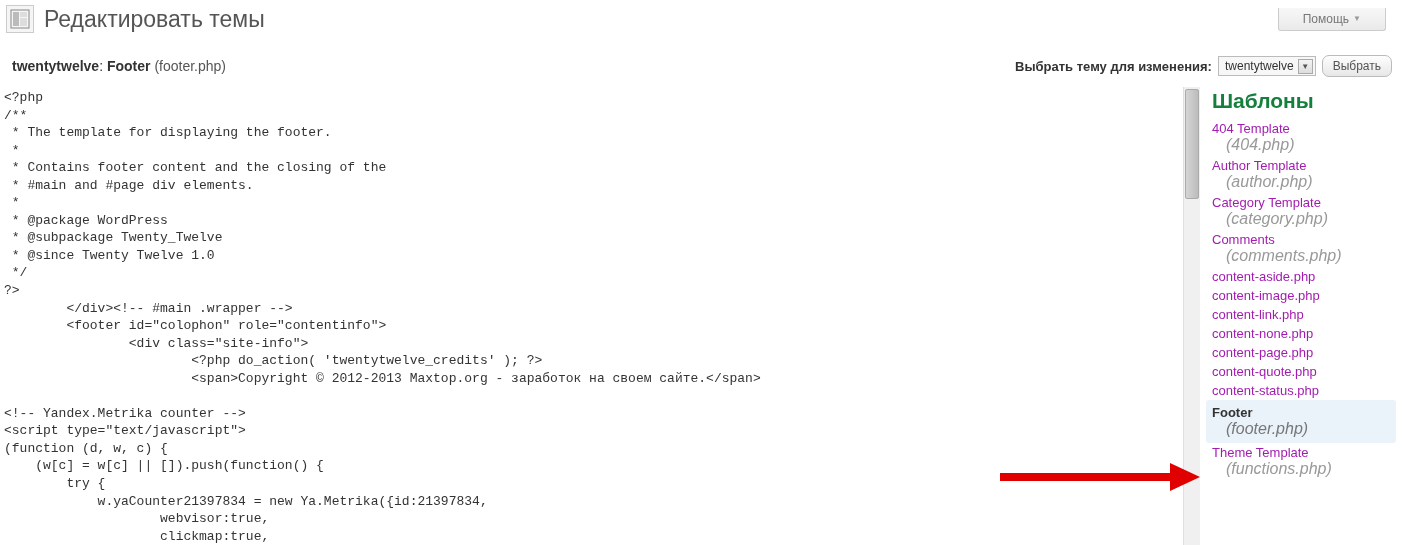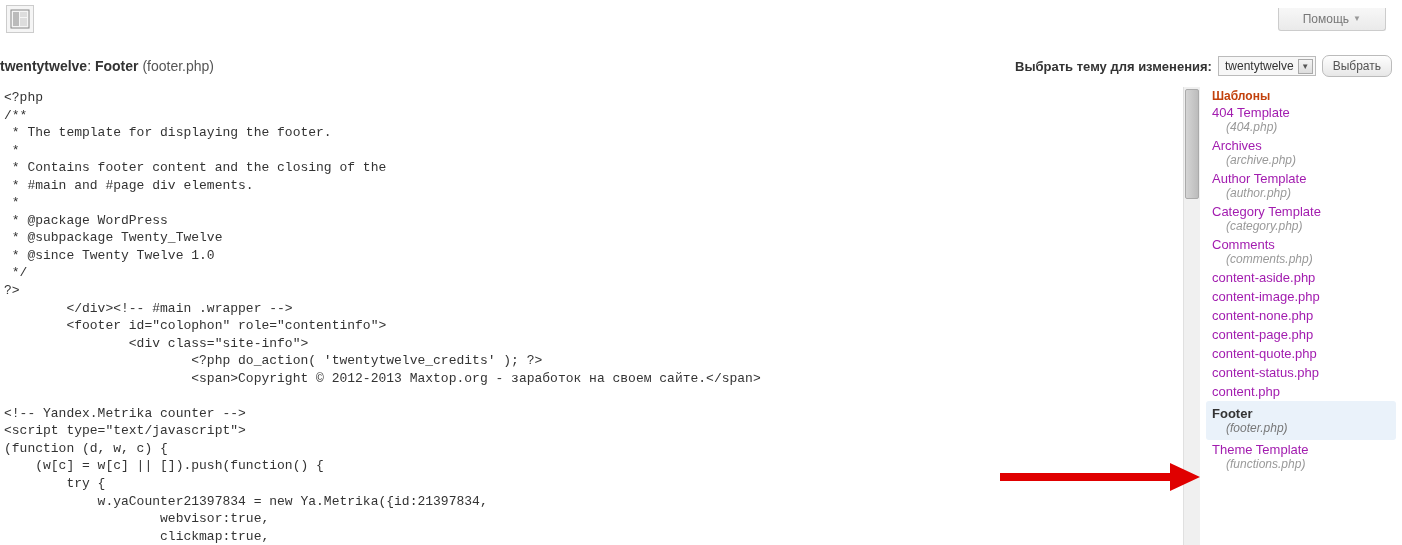--- a/index.html
+++ b/index.html
@@ -4,56 +4,57 @@
 <style>
 * { box-sizing: border-box; margin: 0; padding: 0; }
 body { font-family: "Helvetica Neue", Helvetica, Arial, sans-serif; font-size: 13px; color: #333; background: #fff; width: 1402px; }
 .header-row { display: flex; align-items: center; padding: 5px 6px 2px 6px; }
 .page-icon { width: 28px; height: 28px; border: 1px solid #ccc; background: #f5f5f5; display: flex; align-items: center; justify-content: center; margin-right: 10px; }
 .page-icon svg { width: 20px; height: 20px; }
 .page-title { font-size: 23px; font-weight: 400; color: #555; line-height: 28px; }
 .help-btn { margin-left: auto; background: linear-gradient(#f7f7f7,#eaeaea); border: 1px solid #ccc; border-top: none; border-radius: 0 0 3px 3px; padding: 4px 24px; font-size: 12px; color: #777; display: flex; align-items: center; cursor: pointer; margin-right: 10px; }
 .help-btn .tri { margin-left: 4px; font-size: 8px; color: #999; }
 .subhead-row { padding: 20px 0 10px 0; display: flex; align-items: center; }
-.file-label { font-size: 14px; color: #333; }
+.file-label { font-size: 14px; color: #333; padding-left: 12px; }
 .file-label b { font-weight: bold; }
 .file-label .fname { color: #555; }
 .theme-picker { margin-left: auto; display: flex; align-items: center; gap: 6px; margin-right: 10px; }
 .theme-picker label { font-size: 13px; font-weight: bold; color: #333; }
 .theme-select { border: 1px solid #bbb; background: #f7f7f7; font-size: 12px; padding: 1px 2px; min-width: 92px; display: flex; align-items: center; justify-content: space-between; cursor: pointer; }
 .theme-select .cur { padding: 1px 4px; }
 .theme-select .dd { border: 1px solid #aaa; background: linear-gradient(#f4f4f4,#ddd); width: 15px; height: 15px; display: flex; align-items: center; justify-content: center; font-size: 8px; color: #555; }
 .sel-btn { background: linear-gradient(#fefefe,#e7e7e7); border: 1px solid #bbb; border-radius: 7px; padding: 3px 10px; font-size: 12px; cursor: pointer; color: #555; }
 .main-row { display: flex; padding: 0; }
 .editor-wrap { flex: 1; position: relative; padding-right: 22px; }
 .code-area { width: 100%; height: 460px; font-family: Consolas, "Courier New", monospace; font-size: 13px; line-height: 1.35; color: #333; border: none; background: #fff; resize: none; padding: 2px 4px; white-space: pre; overflow: hidden; }
 .scrollbar { position: absolute; right: 2px; top: 0; bottom: 0; width: 17px; background: #f0f0f0; border-left: 1px solid #e0e0e0; }
 .scrollbar .thumb { position: absolute; left: 1px; right: 1px; top: 2px; height: 110px; background: linear-gradient(to right,#d5d5d5,#bcbcbc); border: 1px solid #aaa; border-radius: 2px; }
 .sidebar { width: 200px; padding: 2px 6px 0 10px; }
-.sidebar h3 { font-size: 12px; font-weight: bold; color: #c2410c; margin-bottom: 0; }
+.sidebar h3 { font-size: 21px; font-weight: bold; color: #15803d; margin-bottom: 6px; }
 .template-item { padding: 2px 0; font-size: 13px; }
 .template-item a { color: #a21caf; text-decoration: none; cursor: pointer; }
-.template-item .fn { color: #999; font-style: italic; font-size: 12px; padding-left: 14px; display: block; }
+.template-item .fn { color: #999; font-style: italic; font-size: 16px; padding-left: 14px; display: block; }
 .template-item.active { background: #eaf2fa; border-radius: 3px; padding: 5px 6px; margin-left: -6px; }
 .template-item.active a { color: #333; font-weight: bold; }
 .template-item.active .fn { color: #777; }
 .arrow-overlay { position: absolute; pointer-events: none; }
 </style>
 </head>
 <body>
 
 <div class="header-row">
   <div class="page-icon">
     <svg viewBox="0 0 20 20">
         <rect x="1" y="1" width="18" height="18" fill="none" stroke="#888" stroke-width="1"></rect>
         <rect x="3" y="3" width="6" height="14" fill="#bbb"></rect>
         <rect x="10" y="3" width="7" height="5" fill="#ddd"></rect>
         <rect x="10" y="9" width="7" height="8" fill="#ddd"></rect>
       </svg>
   </div>
+  <h1 class="page-title">Редактировать темы</h1>
   <div class="help-btn">
     <span>Помощь</span>
     <span class="tri">▼</span>
   </div>
 </div>
 
 <div class="subhead-row">
   <div class="file-label">
     <b>twentytwelve</b>: <b>Footer</b> <span class="fname">(footer.php)</span>
   </div>
@@ -101,28 +102,27 @@
     </div>
     <svg class="arrow-overlay" style="left:1000px; top:370px; width:200px; height:40px;">
       <line x1="0" y1="20" x2="170" y2="20" stroke="#e00000" stroke-width="8"></line>
       <polygon points="170,6 200,20 170,34" fill="#e00000"></polygon>
     </svg>
   </div>
   <div class="sidebar">
     <h3>Шаблоны</h3>
     <div id="template-list">
         <div class="template-item"><a>404 Template</a><span class="fn">(404.php)</span></div>
-        <div class="template-item"><a>Archives</a><span class="fn">(archive.php)</span></div>
         <div class="template-item"><a>Author Template</a><span class="fn">(author.php)</span></div>
         <div class="template-item"><a>Category Template</a><span class="fn">(category.php)</span></div>
         <div class="template-item"><a>Comments</a><span class="fn">(comments.php)</span></div>
         <div class="template-item"><a>content-aside.php</a></div>
         <div class="template-item"><a>content-image.php</a></div>
+        <div class="template-item"><a>content-link.php</a></div>
         <div class="template-item"><a>content-none.php</a></div>
         <div class="template-item"><a>content-page.php</a></div>
         <div class="template-item"><a>content-quote.php</a></div>
         <div class="template-item"><a>content-status.php</a></div>
-        <div class="template-item"><a>content.php</a></div>
         <div class="template-item active"><a>Footer</a><span class="fn">(footer.php)</span></div>
         <div class="template-item"><a>Theme Template</a><span class="fn">(functions.php)</span></div>
       </div>
   </div>
 </div>
 
 </body></html>

